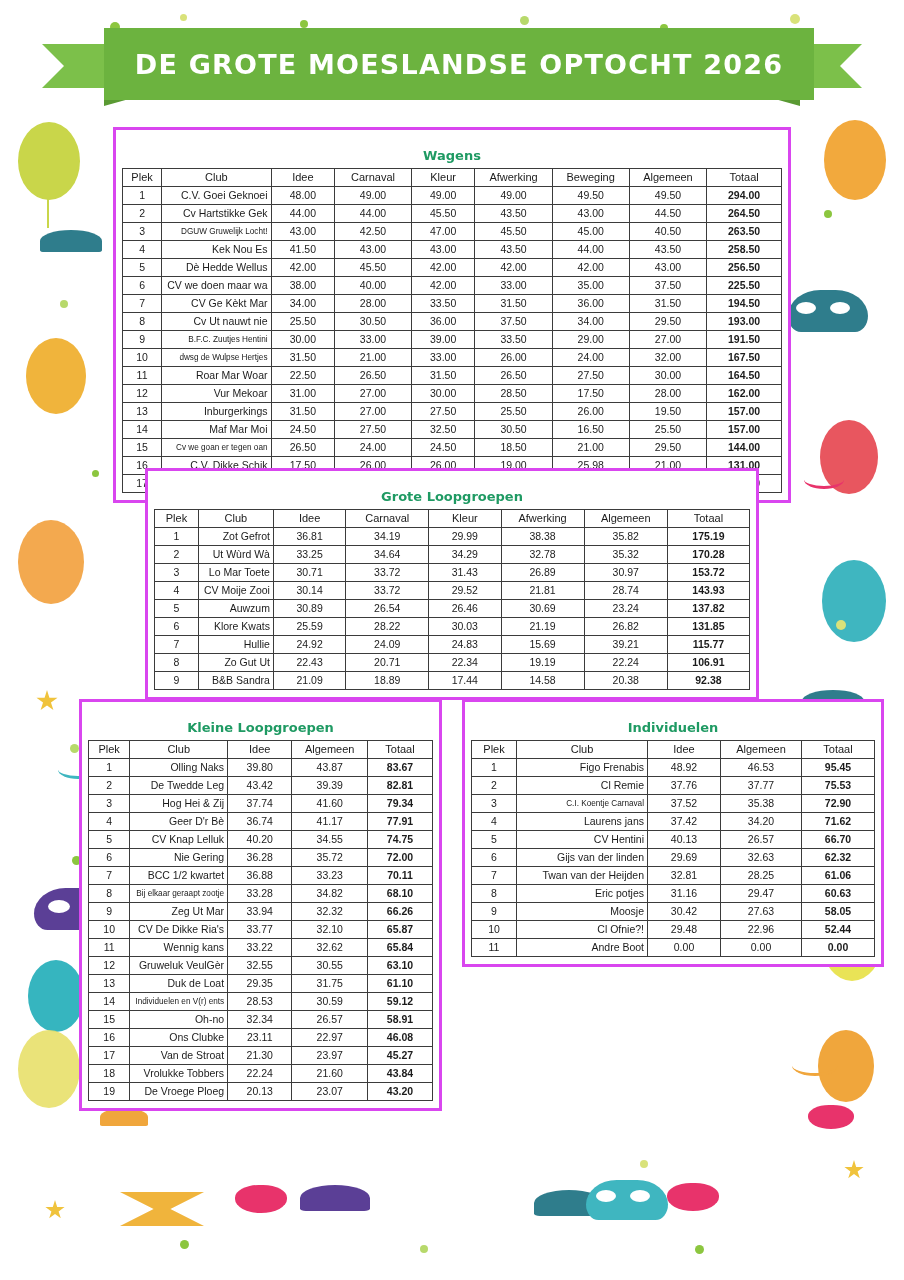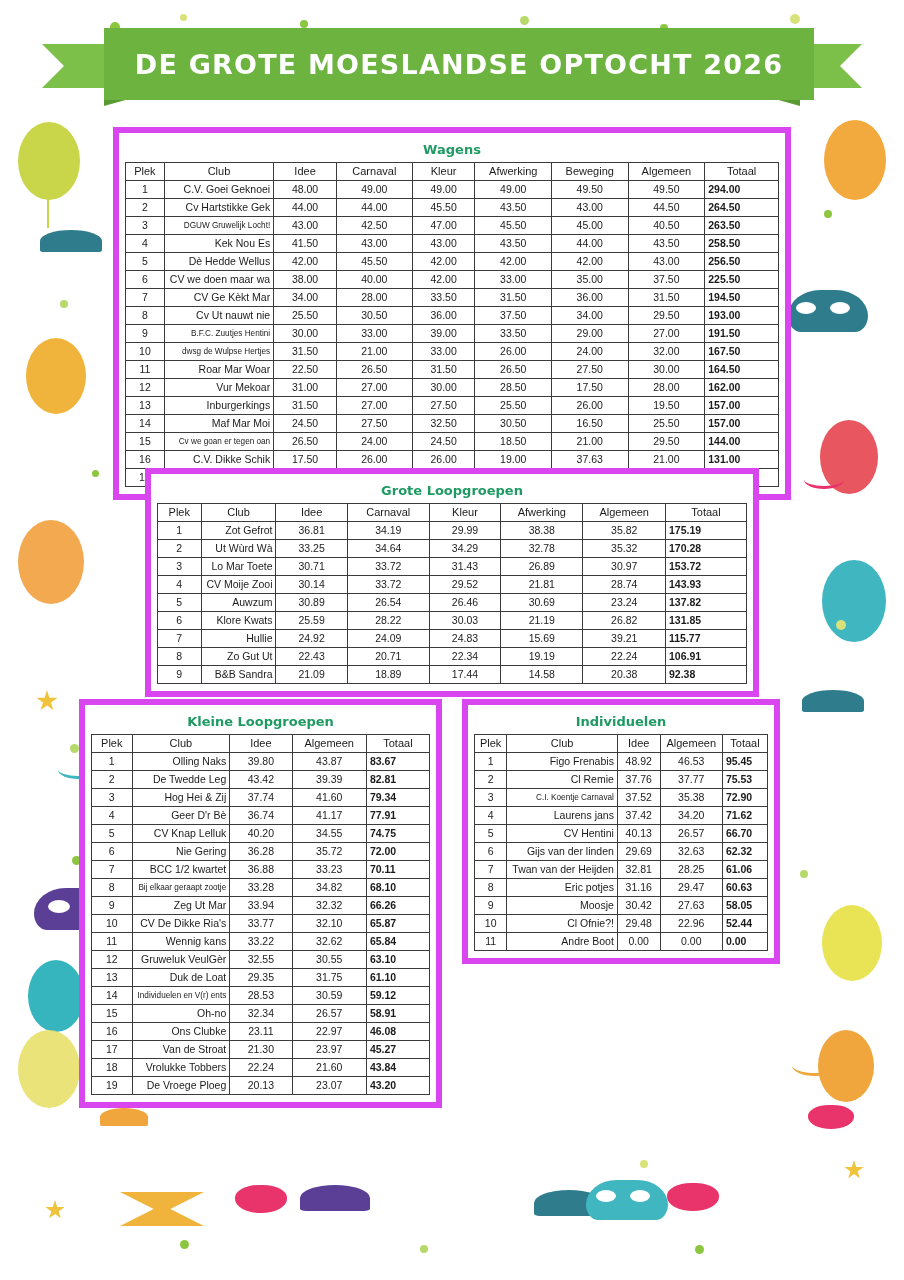--- a/index.html
+++ b/index.html
@@ -68,23 +68,23 @@
     font-weight: bold;
     letter-spacing: 1.2px;
     text-transform: uppercase;
     font-family: "DejaVu Sans", sans-serif;
   }
 
   
   .table-box {
     position: absolute;
     background: #ffffff;
-    border: 6px solid #d946ef;
+    border: 3px solid #d946ef;
     box-sizing: border-box;
-    padding: 7px 6px 7px 6px;
+    padding: 16px 6px 7px 6px;
   }
   .table-title {
     text-align: center;
     color: #1f9a63;
     font-weight: bold;
     font-size: 13px;
     padding: 2px 0 5px 0;
     font-family: "DejaVu Sans", sans-serif;
   }
   table {
@@ -102,28 +102,28 @@
     overflow: hidden;
   }
   th {
     font-weight: normal;
     text-align: center;
     font-size: 11px;
   }
   td.rank { text-align: center; width: 34px; }
   td.club { text-align: right; padding-left: 5px; }
   td.num  { text-align: center; }
-  td.total { font-weight: bold; }
+  td.total { text-align: center; font-weight: bold; }
   .tiny { font-size: 8.2px; }
 
   
   #wagens-box        { left: 113px; top: 127px;  width: 678px; }
   #groteloop-box     { left: 145px; top: 468px;  width: 614px; }
   #kleineloop-box    { left: 79px;  top: 699px;  width: 363px; }
-  #individuelen-box  { left: 462px; top: 699px;  width: 318px; }
+  #individuelen-box  { left: 462px; top: 699px;  width: 422px; }
 </style>
 </head>
 <body>
 
 <div>
 
   <div class="deco" style="left:18px; top:122px; width:62px; height:78px; background:#c9d64a; border-radius:50%;"></div>
   <div class="deco" style="left:47px; top:198px; width:2px; height:30px; background:#c9d64a;"></div>
   <div class="deco" style="left:26px; top:338px; width:60px; height:76px; background:#f0b43c; border-radius:50%;"></div>
   <div class="deco" style="left:18px; top:520px; width:66px; height:84px; background:#f3a94f; border-radius:50%;"></div>
@@ -379,21 +379,21 @@
           <td class="num">29.50</td>
           <td class="total">144.00</td>
         </tr>
         <tr>
           <td class="rank">16</td>
           <td class="club">C.V. Dikke Schik</td>
           <td class="num">17.50</td>
           <td class="num">26.00</td>
           <td class="num">26.00</td>
           <td class="num">19.00</td>
-          <td class="num">37.63</td>
+          <td class="num">25.98</td>
           <td class="num">21.00</td>
           <td class="total">131.00</td>
         </tr>
         <tr>
           <td class="rank">17</td>
           <td class="club">Ge kunt me wa</td>
           <td class="num">13.50</td>
           <td class="num">21.00</td>
           <td class="num">24.50</td>
           <td class="num">18.50</td>

